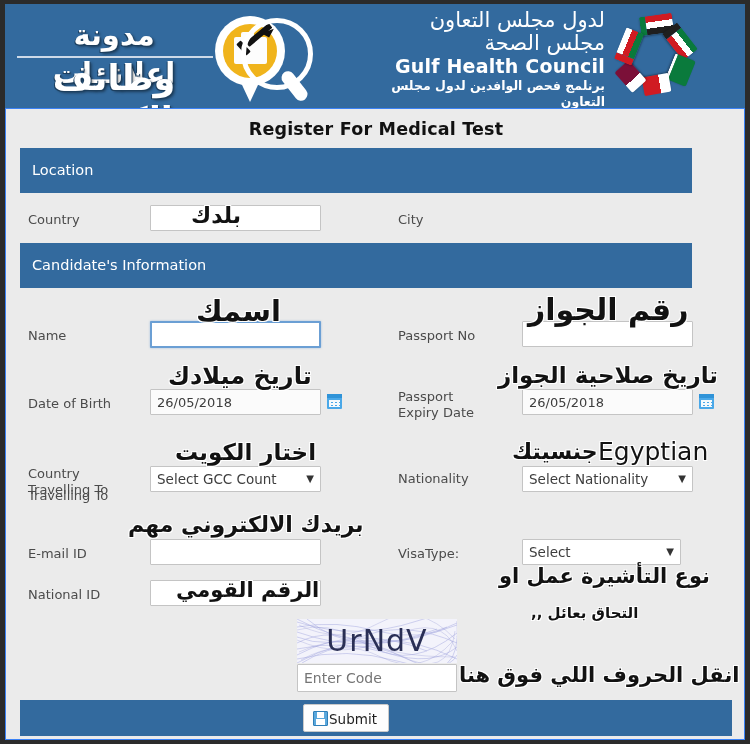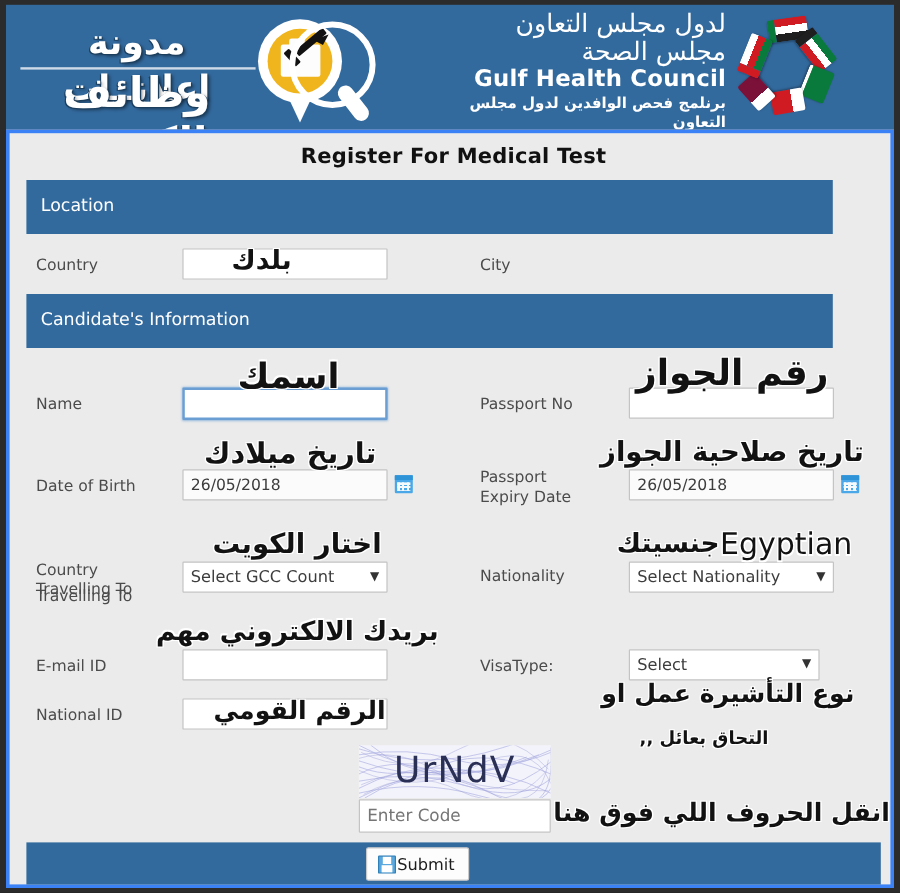--- a/index.html
+++ b/index.html
@@ -229,21 +229,21 @@
     box-shadow: 0 1px 2px rgba(0,0,0,.35);
   }
   
   .panel {
     position: absolute;
     left: 5px;
     top: 108px;
     width: 740px;
     height: 632px;
     background: #ebebeb;
-    border: 3px solid #3b82f6;
+    border: 1px solid #3b82f6;
     box-sizing: border-box;
     overflow: hidden;
   }
   .page-title {
     position: absolute;
     left: 0;
     top: 10px;
     width: 740px;
     text-align: center;
     font-size: 17.5px;

